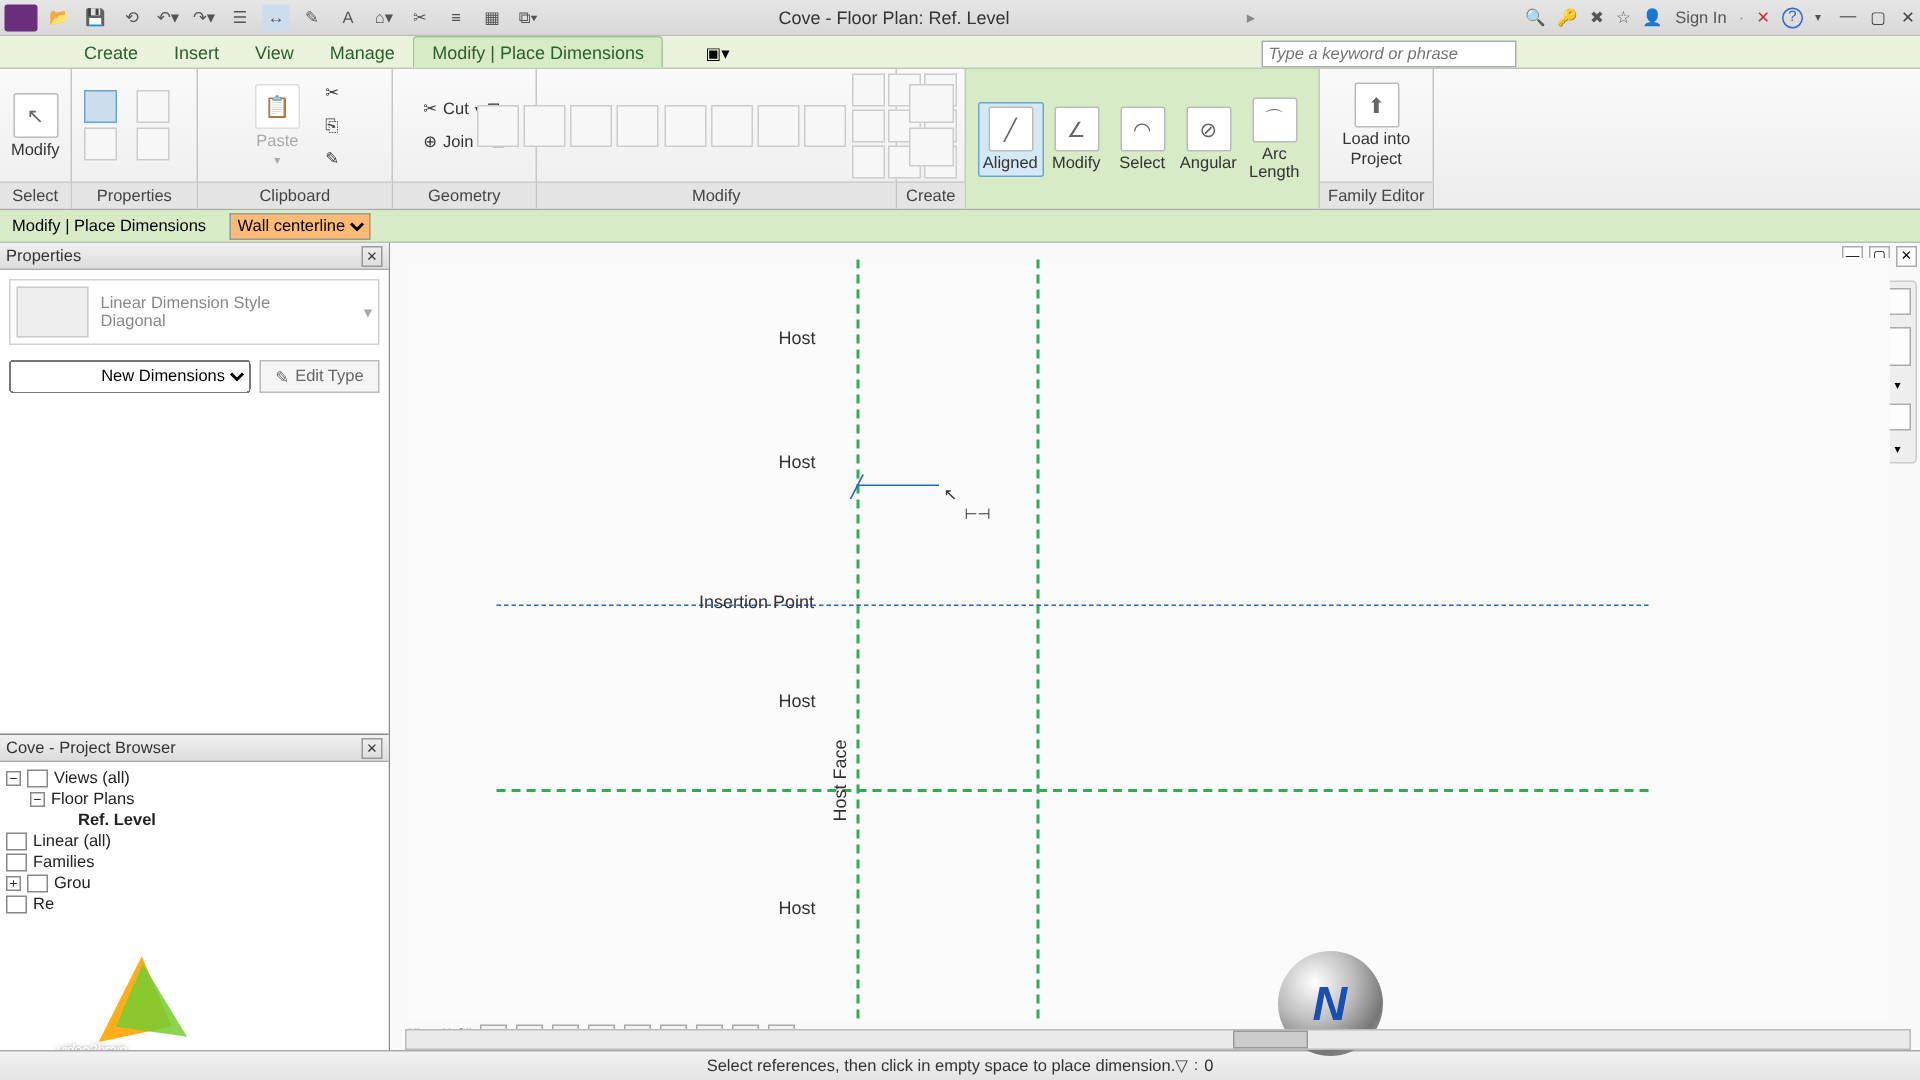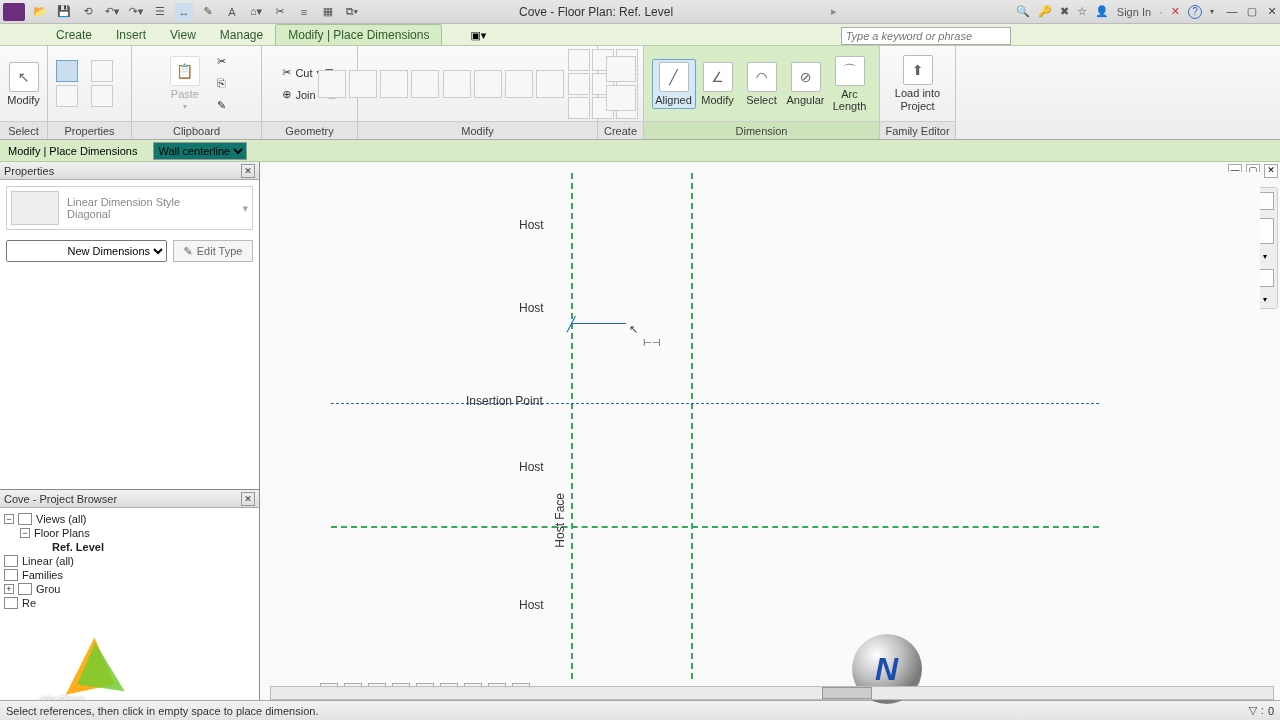--- a/index.html
+++ b/index.html
@@ -31,21 +31,21 @@
 .bigbtn .ic { width:30px; height:30px; border:1px solid #bbb; background:#fff; border-radius:2px; display:flex; align-items:center; justify-content:center; font-size:14px; color:#666; }
 .smallbtn { height:20px; padding:0 4px; display:flex; align-items:center; gap:4px; font-size:11px; color:#333; }
 .grid3 { display:grid; grid-template-columns:repeat(3,22px); grid-auto-rows:22px; gap:2px; }
 .gbtn { width:22px; height:22px; border:1px solid #ccc; background:#f7f7f7; }
 .bigbtn.active { background:#d5e8f5; border:1px solid #6aa7d0; border-radius:2px; }
 .dimension-panel { background:#d7ecc6; }
 .dimension-panel .panel-title { background:#cce3bb; }
 
 
 .optbar { height:22px; background:#d7ecc6; border-bottom:1px solid #b4c8a6; display:flex; align-items:center; gap:16px; padding:0 8px; font-size:11px; }
-.optbar select { height:18px; font-size:11px; border:1px solid #999; background:#0f766e; }
+.optbar select { height:18px; font-size:11px; border:1px solid #999; background:#fdba74; }
 
 
 .main { display:flex; height:calc(720px - 24px - 22px - 94px - 22px - 20px); }
 .leftcol { width:260px; display:flex; flex-direction:column; border-right:1px solid #888; }
 
 .pane-header { height:18px; background:linear-gradient(#f1f1f1,#dcdcdc); border-bottom:1px solid #aaa; display:flex; align-items:center; padding:0 4px; font-size:11px; color:#333; justify-content:space-between; }
 .pane-header .x { width:14px; height:14px; border:1px solid #999; text-align:center; line-height:12px; font-size:9px; }
 
 .properties { flex:1; border-bottom:1px solid #888; display:flex; flex-direction:column; background:#fff; }
 .prop-type { height:44px; border:1px solid #cfcfcf; margin:6px; display:flex; align-items:center; gap:8px; padding:4px; color:#888; font-size:11px; }
@@ -79,21 +79,21 @@
 .viewtools { position:absolute; right:2px; top:2px; display:flex; gap:4px; }
 .viewtools span { width:14px; height:14px; border:1px solid #aaa; background:#fff; font-size:9px; text-align:center; }
 .navbar-right { position:absolute; right:2px; top:25px; width:26px; background:#eee; border:1px solid #ccc; border-radius:3px; padding:4px 0; display:flex; flex-direction:column; align-items:center; gap:8px; }
 .navbar-right .nb { width:18px; height:18px; border:1px solid #aaa; background:#fdfdfd; }
 .canvas-status { position:absolute; left:10px; bottom:2px; height:16px; display:flex; align-items:center; gap:6px; font-size:11px; color:#444; }
 .canvas-status .st { width:18px; height:14px; border:1px solid #aaa; background:#f3f3f3; }
 .hscroll { position:absolute; left:270px; right:6px; bottom:20px; height:14px; background:#eaeaea; border:1px solid #bbb; }
 .hscroll .thumb { position:absolute; left:55%; width:50px; height:100%; background:#ccc; border:1px solid #999; }
 
 
-.statusbar { height:20px; background:linear-gradient(#f2f2f2,#e3e3e3); border-top:1px solid #aaa; display:flex; align-items:center; padding:4px 6px; font-size:11px; color:#333; justify-content:space-between; }
+.statusbar { height:20px; background:linear-gradient(#f2f2f2,#e3e3e3); border-top:1px solid #aaa; display:flex; align-items:center; padding:4px 6px; font-size:11px; color:#333; justify-content:center; }
 
 .watermark { position:absolute; left:38px; bottom:-6px; font-size:10px; color:#fff; text-shadow:0 0 3px rgba(0,0,0,.5); font-style:italic; letter-spacing:-0.5px; pointer-events:none; }
 .wm-tri { position:absolute; left:60px; bottom:10px; width:0; height:0; border-left:40px solid transparent; border-right:10px solid transparent; border-bottom:50px solid orange; transform:rotate(-12deg); opacity:.9; pointer-events:none; }
 .wm-tri2 { position:absolute; left:80px; bottom:12px; width:0; height:0; border-left:12px solid transparent; border-right:36px solid transparent; border-bottom:44px solid #7c3; transform:rotate(8deg); opacity:.85; pointer-events:none; }
 
 .logo-circle { position:absolute; left:58%; bottom:-4px; width:70px; height:70px; border-radius:50%; background:radial-gradient(circle at 35% 30%, #fff, #bbb 40%, #777 70%, #aaa); display:flex; align-items:center; justify-content:center; pointer-events:none; }
 .logo-circle span { font-size:32px; font-weight:bold; color:#1a4fb0; font-style:italic; }
 </style>
 </head>
 <body>
@@ -261,21 +261,20 @@
         </div>
       <div class="bigbtn">
           <div class="ic">⊘</div>
           <span>Angular</span>
         </div>
       <div class="bigbtn">
           <div class="ic">⌒</div>
           <span>Arc Length</span>
         </div>
     </div>
-    <div class="panel-title">Dimension</div>
   </div>
   <div class="panel" style="width:76px;">
     <div class="panel-body">
         <div class="bigbtn" style="width:64px;">
           <div class="ic">⬆</div>
           <span style="line-height:1.1;">Load into Project</span>
         </div>
       </div>
     <div class="panel-title">Family Editor</div>
   </div>

